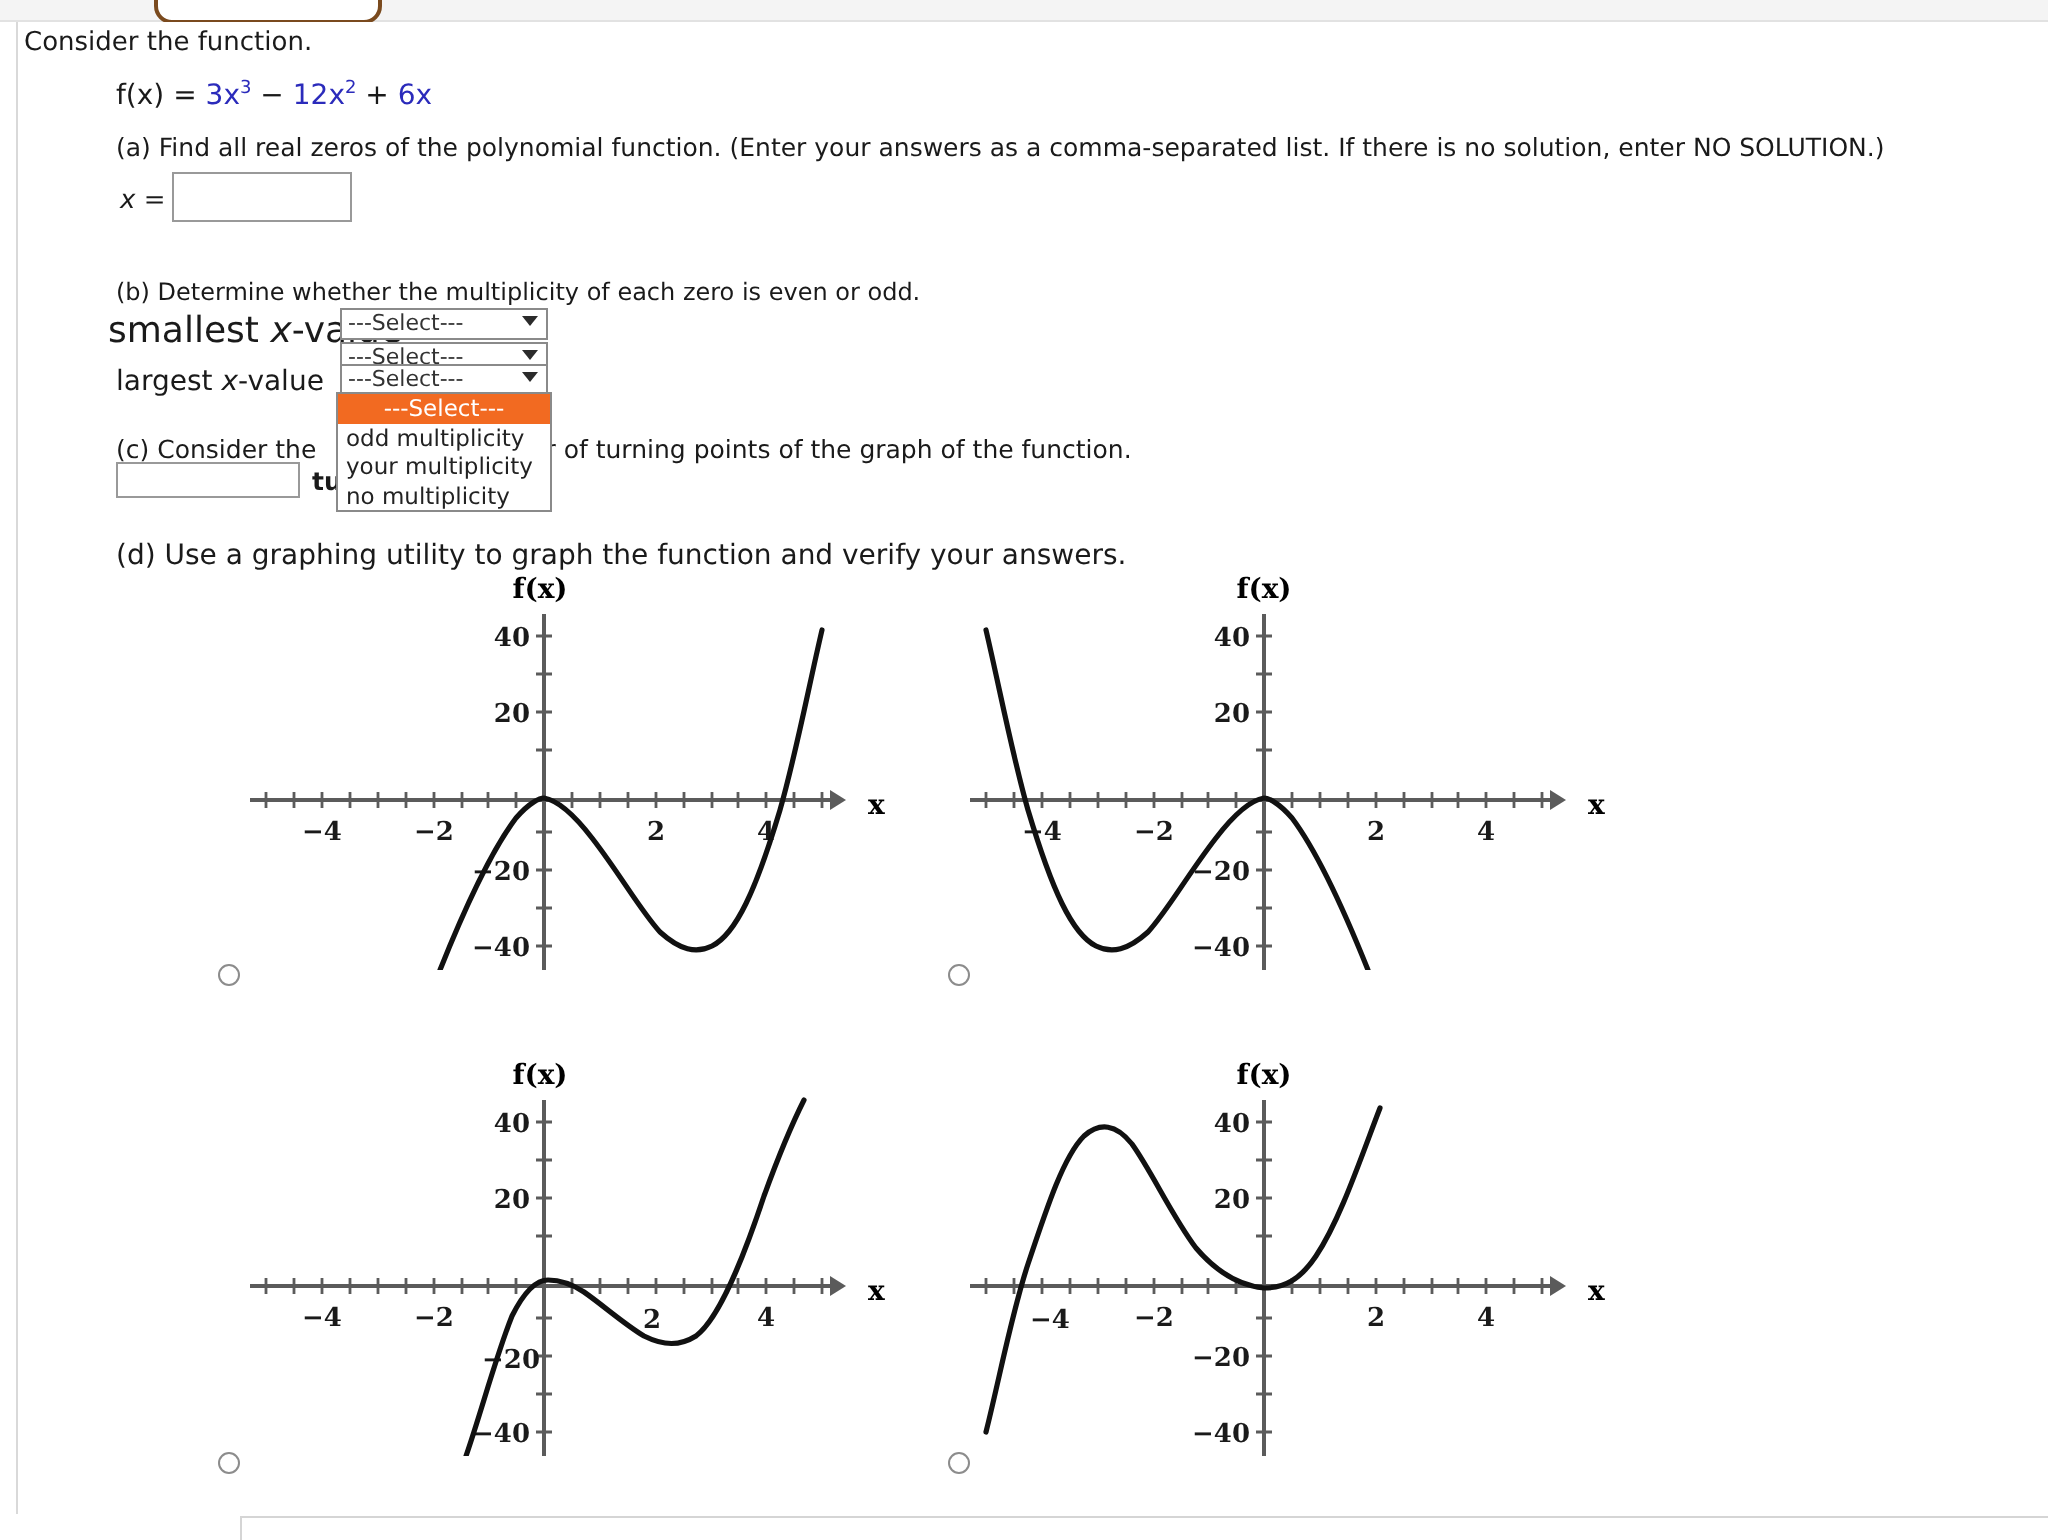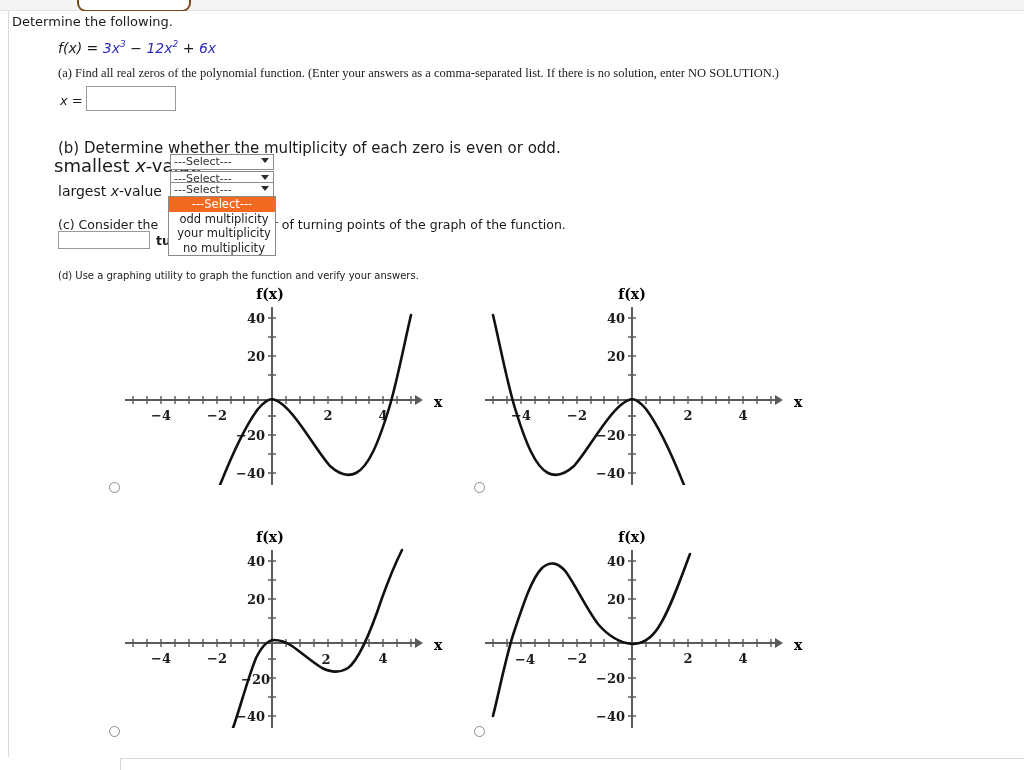--- a/index.html
+++ b/index.html
@@ -21,33 +21,33 @@
     border-left:1px solid #d9d9d9;background:#fff;
   }
   .bottompanel{
     position:absolute;left:120px;top:758px;width:904px;height:12px;
     border:1px solid #d5d5d5;border-bottom:none;background:#fff;
   }
 
   .t{position:absolute;white-space:nowrap;}
   .lead{left:12px;top:14px;font-size:13px;}
 
-  .formula{left:58px;top:40px;font-size:14px;color:#2b2bbb;font-style:italic;}
+  .formula{left:58px;top:40px;font-size:14px;color:#2b2bbb;}
   .formula .blk{color:#1a1a1a;}
   sup{font-size:9px;vertical-align:super;line-height:0;}
 
-  .qa{left:58px;top:66px;font-size:12.5px;font-family:Liberation Serif, serif;}
+  .qa{left:58px;top:66px;font-size:12.5px;}
   .xeq{left:60px;top:93px;font-size:13px;font-style:italic;}
   .inp{
     position:absolute;background:#fff;border:1px solid #999;
     box-sizing:border-box;
   }
   .inp-a{left:86px;top:86px;width:90px;height:25px;}
 
-  .qb{left:58px;top:139px;font-size:15px;}
+  .qb{left:58px;top:139px;font-size:12px;}
   .lbl-small{left:54px;top:155px;font-size:18px;}
   .lbl-large{left:58px;top:183px;font-size:14px;}
   .it{font-style:italic;}
 
   .sel{
     position:absolute;left:170px;width:104px;height:16px;
     border:1px solid #8a8a8a;background:#fff;box-sizing:border-box;
     font-size:11px;color:#333;line-height:14px;padding-left:3px;
   }
   .sel1{top:154px;}
@@ -57,28 +57,28 @@
     position:absolute;right:4px;top:3px;width:0;height:0;
     border-left:4px solid transparent;border-right:4px solid transparent;
     border-top:5px solid #2b2b2b;
   }
 
   .dropdown{
     position:absolute;left:168px;top:196px;width:108px;
     border:1px solid #8a8a8a;background:#fff;box-sizing:border-box;
     z-index:40;
   }
-  .opt{font-size:11.5px;line-height:14.6px;height:14.6px;padding-left:4px;color:#222;text-align:center;}
+  .opt{font-size:11.5px;line-height:14.6px;height:14.6px;padding-left:4px;color:#222;}
   .opt.hl{background:#f26a21;color:#fff;text-align:center;padding-left:0;}
 
   .qc{left:58px;top:217px;font-size:12.5px;}
   .inp-c{left:58px;top:231px;width:92px;height:18px;}
   .turn{left:156px;top:233px;font-size:12.5px;font-weight:bold;}
 
-  .qd{left:58px;top:270px;font-size:10px;text-align:center;}
+  .qd{left:58px;top:270px;font-size:14px;text-align:center;}
 
   .graph{position:absolute;}
   .g1{left:120px;top:285px;}
   .g2{left:480px;top:285px;}
   .g3{left:120px;top:528px;}
   .g4{left:480px;top:528px;}
 
   .radio{
     position:absolute;width:11px;height:11px;border-radius:50%;
     border:1.5px solid #8c8c8c;background:#fff;box-sizing:border-box;
@@ -89,21 +89,21 @@
   .r4{left:474px;top:726px;}
 </style>
 </head>
 <body>
 
 <div class="topbar"></div>
 <div class="topbtn"></div>
 <div class="page"></div>
 <div class="bottompanel"></div>
 
-<div class="t lead">Determine the following.</div>
+<div class="t lead">Consider the function.</div>
 
 <div class="t formula"><span class="blk">f(x) = </span><span>3</span><span>x</span><sup>3</sup><span class="blk"> − </span><span>12</span><span>x</span><sup>2</sup><span class="blk"> + </span><span>6</span><span>x</span></div>
 
 <div class="t qa">(a) Find all real zeros of the polynomial function. (Enter your answers as a comma-separated list. If there is no solution, enter NO SOLUTION.)</div>
 <div class="t xeq">x =</div>
 <input class="inp inp-a" value="" style="">
 
 <div class="t qb">(b) Determine whether the multiplicity of each zero is even or odd.</div>
 <div class="t lbl-small">smallest <span class="it">x</span>-value</div>
 <div class="t lbl-large">largest <span class="it">x</span>-value</div>

